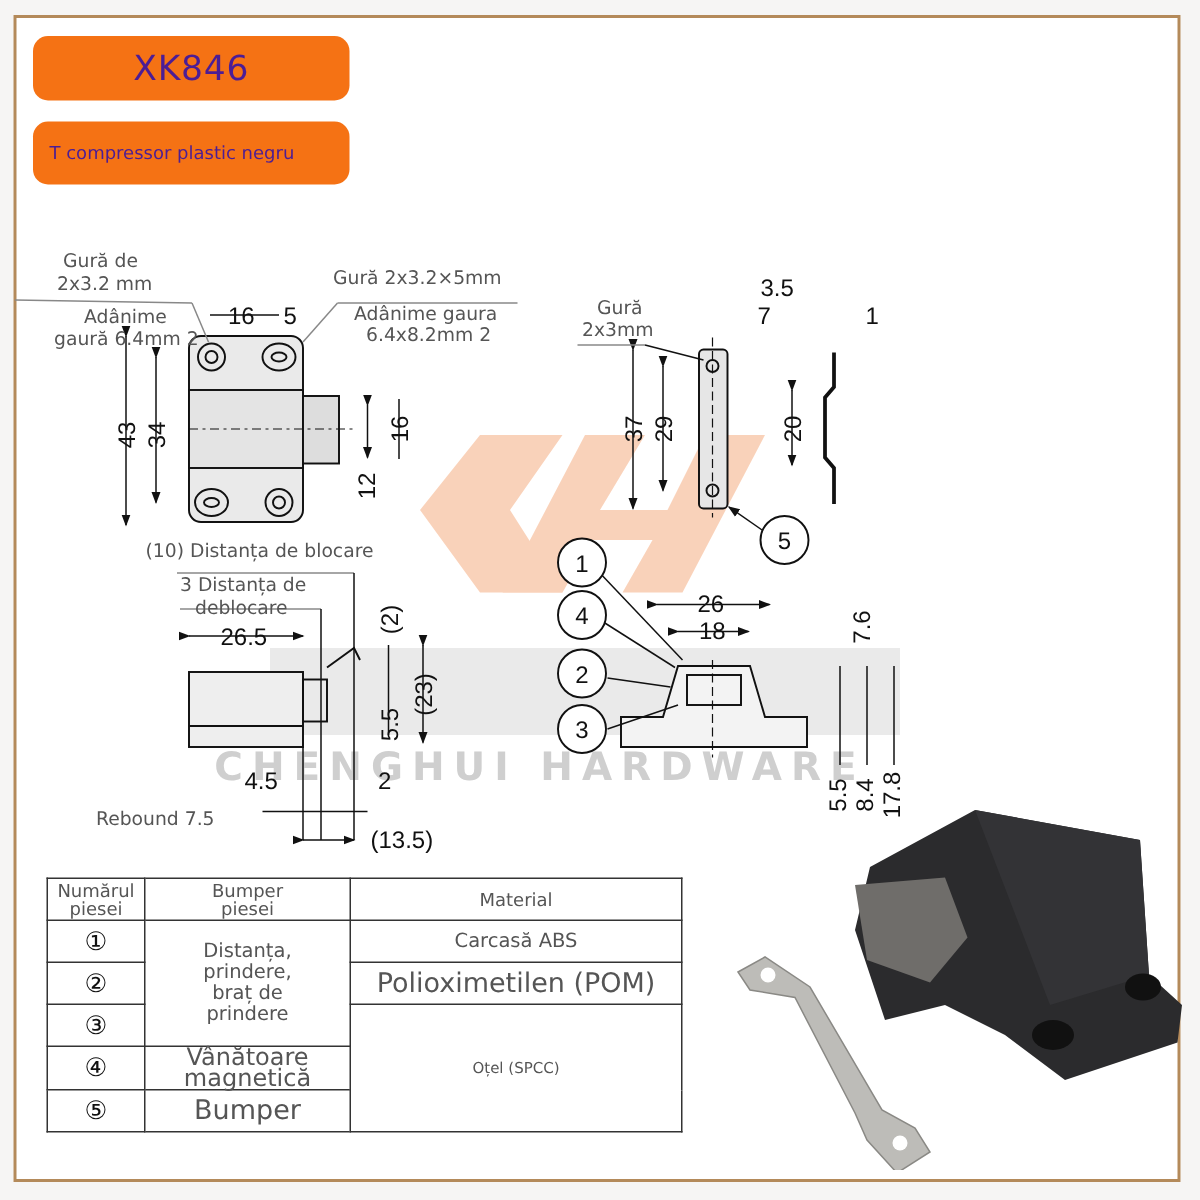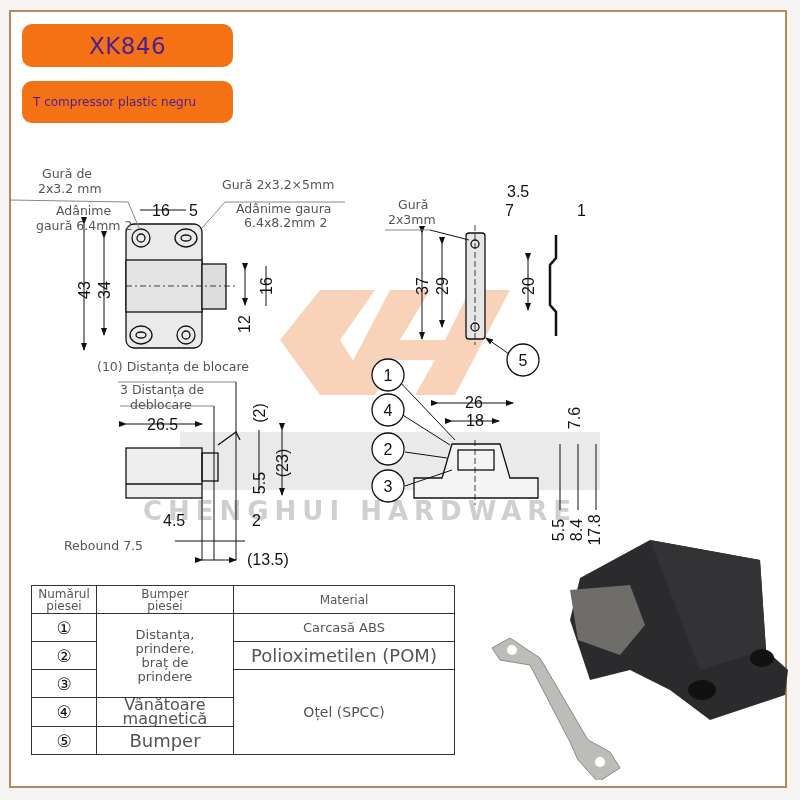--- a/index.html
+++ b/index.html
@@ -177,21 +177,21 @@
     <td class="num-cell">①</td>
     <td class="name-cell" rowspan="3"><span>Distanța,</span><br><span>prindere,</span><br><span>braț de</span><br><span>prindere</span></td>
     <td class="mat-cell">Carcasă ABS</td>
   </tr>
   <tr>
     <td class="num-cell">②</td>
     <td class="mat-cell" style="font-size:18px">Polioximetilen (POM)</td>
   </tr>
   <tr>
     <td class="num-cell">③</td>
-    <td class="mat-cell" rowspan="3" style="font-size:14px">Oțel (SPCC)</td>
+    <td class="mat-cell" rowspan="3" style="font-size:10px">Oțel (SPCC)</td>
   </tr>
   <tr>
     <td class="num-cell">④</td>
     <td class="name-cell" style="font-size:16px"><span>Vânătoare</span><br><span>magnetică</span></td>
   </tr>
   <tr>
     <td class="num-cell">⑤</td>
     <td class="name-cell" style="font-size:18px">Bumper</td>
   </tr>
 </tbody>

